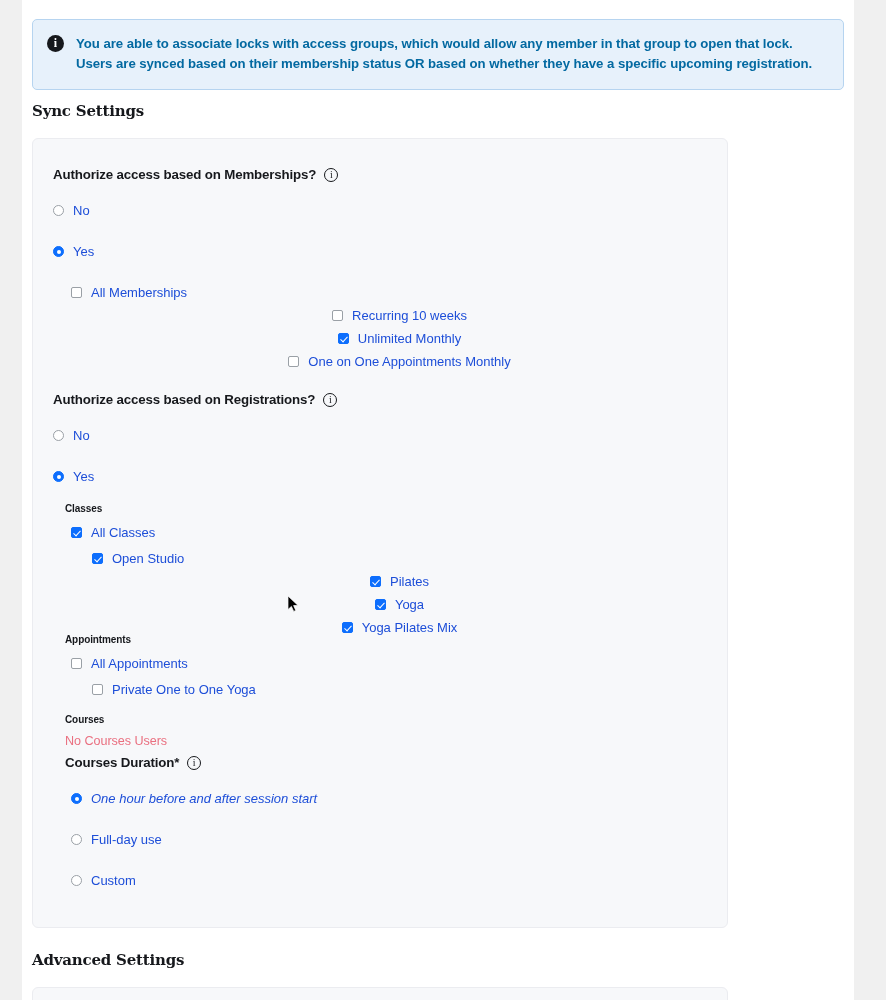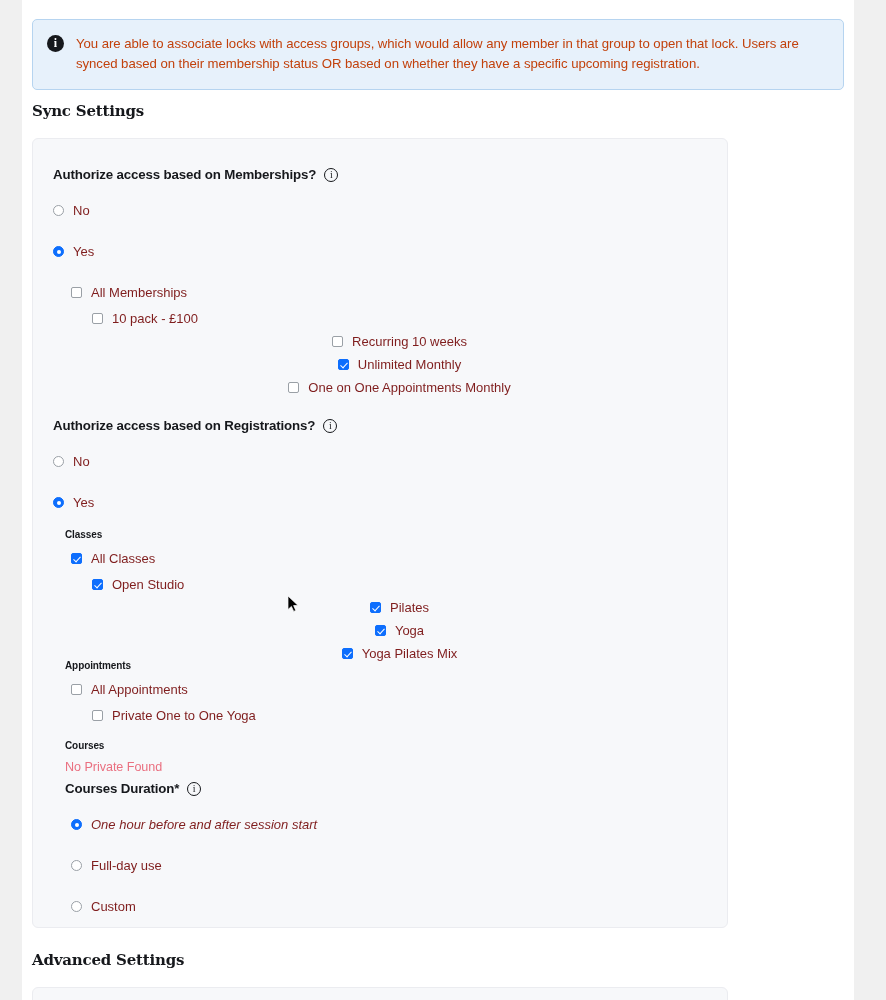--- a/index.html
+++ b/index.html
@@ -68,22 +68,23 @@
     font-size: 12px;
     font-weight: bold;
     line-height: 17px;
     text-align: center;
     font-family: "Liberation Serif", serif;
     margin-top: 1px;
   }
   .info-text {
     font-size: 13.2px;
     line-height: 1.55;
-    color: #c2410c;
+    color: #0369a1;
     letter-spacing: -0.05px;
+    font-weight: bold;
   }
 
   
   .section-title {
     position: absolute;
     left: 10px;
     font-family: "DejaVu Serif", "Liberation Serif", serif;
     font-size: 15px;
     font-weight: bold;
     color: #16181c;
@@ -139,21 +140,21 @@
     display: inline-block;
     box-sizing: border-box;
   }
 
   
   .opt-row {
     display: flex;
     align-items: center;
     gap: 9px;
     font-size: 13px;
-    color: #7f1d1d;
+    color: #1d4ed8;
   }
   .opt-row .lbl { line-height: 1; }
 
   .radio {
     width: 11px;
     height: 11px;
     border-radius: 50%;
     border: 1.3px solid #9aa0a6;
     background: #ffffff;
     box-sizing: border-box;
@@ -267,24 +268,20 @@
       <div class="opt-row gap-row">
         <span class="radio checked"></span>
         <span class="lbl">Yes</span>
       </div>
 
       <div class="opt-row gap-row ml-1">
         <span class="checkbox"></span>
         <span class="lbl">All Memberships</span>
       </div>
 
-      <div class="opt-row gap-sub ml-2">
-        <span class="checkbox"></span>
-        <span class="lbl">10 pack - £100</span>
-      </div>
       <div class="opt-row gap-row-tight ml-2">
         <span class="checkbox"></span>
         <span class="lbl">Recurring 10 weeks</span>
       </div>
       <div class="opt-row gap-row-tight ml-2">
         <span class="checkbox checked"></span>
         <span class="lbl">Unlimited Monthly</span>
       </div>
       <div class="opt-row gap-row-tight ml-2">
         <span class="checkbox"></span>
@@ -331,21 +328,21 @@
       <div class="opt-row ml-1" style="margin-top:12px;">
         <span class="checkbox"></span>
         <span class="lbl">All Appointments</span>
       </div>
       <div class="opt-row gap-sub ml-2">
         <span class="checkbox"></span>
         <span class="lbl">Private One to One Yoga</span>
       </div>
 
       <div class="group-label ml-grp" style="margin-top:18px;">Courses</div>
-      <div class="empty-note ml-grp" style="margin-top:9px;">No Private Found</div>
+      <div class="empty-note ml-grp" style="margin-top:9px;">No Courses Users</div>
 
       <div class="question-head ml-grp" style="margin-top:7px;">
         <span>Courses Duration*</span>
         <span class="info-outline">i</span>
       </div>
 
       <div class="opt-row ml-1" style="margin-top:22px;font-style:italic;">
         <span class="radio checked"></span>
         <span class="lbl">One hour before and after session start</span>
       </div>

